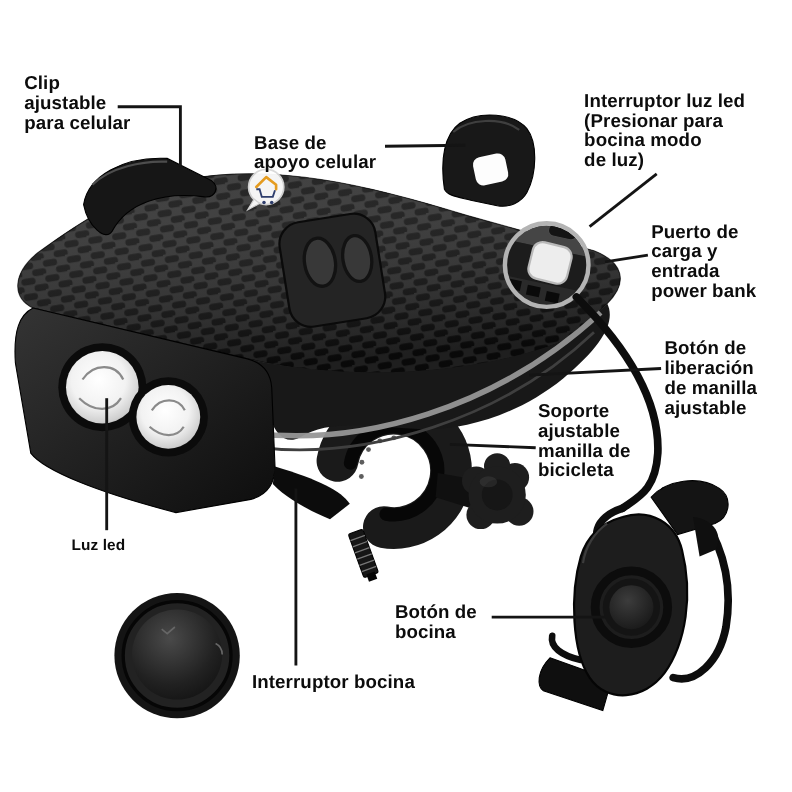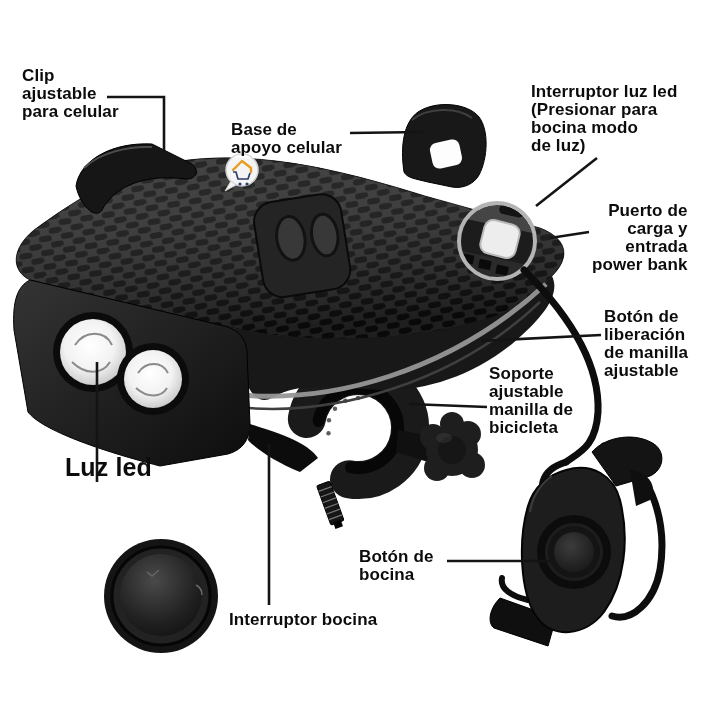--- a/index.html
+++ b/index.html
@@ -4,24 +4,24 @@
 <style>
   html,body{margin:0;padding:0;background:#fff;}
   .stage{position:relative;width:720px;height:720px;background:#ffffff;overflow:hidden;
          font-family:"Liberation Sans", sans-serif;}
   .art{position:absolute;left:0;top:0;}
   .label{position:absolute;font-weight:700;font-size:17px;line-height:18px;color:#0c0c0c;
          white-space:pre-line;letter-spacing:0.1px;}
   .lbl-clip{left:22px;top:67px;}
   .lbl-base{left:231px;top:88px;margin-top:33px;}
   .lbl-interruptor{left:531px;top:83px;}
-  .lbl-puerto{left:592px;top:202px;text-align:right;}
+  .lbl-puerto{left:592px;top:202px;}
   .lbl-liberacion{left:604px;top:308px;}
   .lbl-soporte{left:489px;top:365px;}
-  .lbl-luz{left:65px;top:458px;font-size:25px;}
+  .lbl-luz{left:65px;top:486px;font-size:14px;}
   .lbl-bocina{left:359px;top:548px;}
   .lbl-amplificador{left:229px;top:611px;}
 </style>
 </head>
 <body>
 
 <div class="stage">
 
   <svg class="art" width="720" height="720" viewBox="0 0 720 720">
     <defs>

